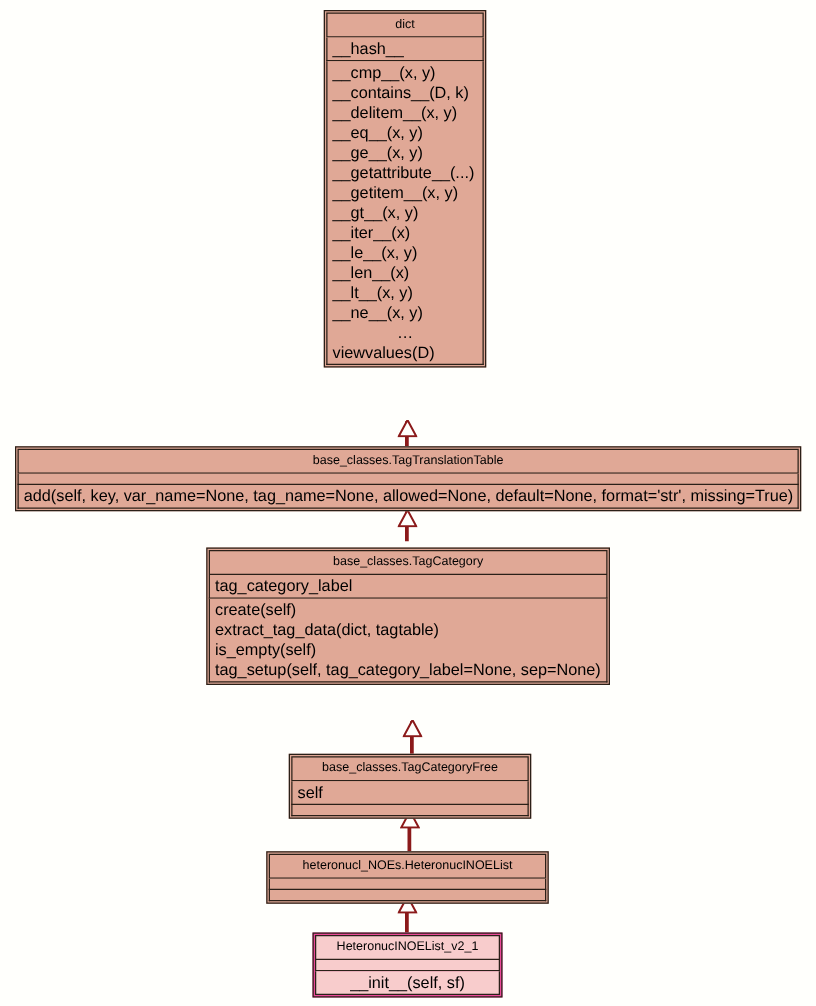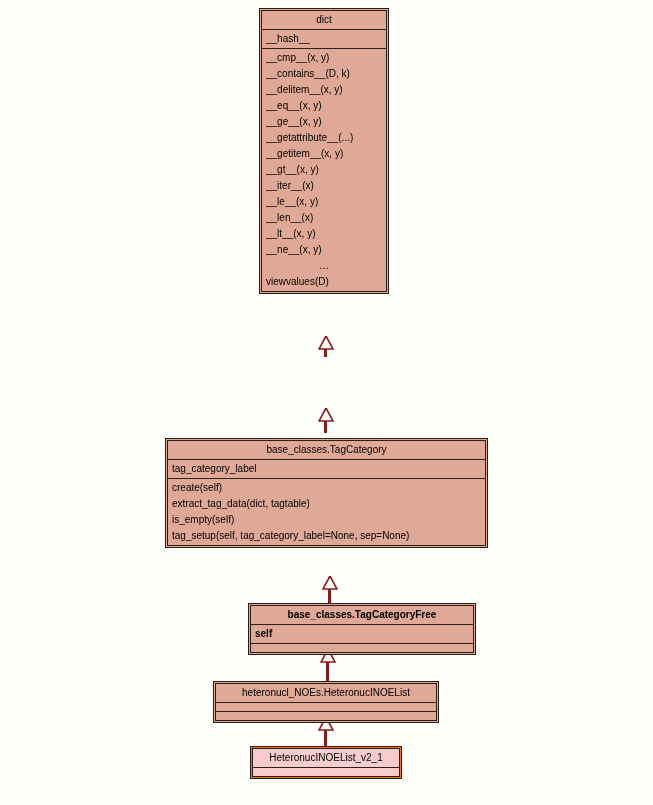--- a/index.html
+++ b/index.html
@@ -23,21 +23,21 @@
   
   .uml-class {
     position: absolute;
     box-sizing: border-box;
     border: 1px solid #2b2018;
     background: #e0a896;
     padding: 1px;
     z-index: 3;
   }
   .uml-class.light {
-    background: #f97316;
+    background: #ec4899;
   }
 
   .compartment {
     box-sizing: border-box;
     border: 1px solid #2b2018;
     background: #e0a896;
     overflow: hidden;
   }
   .uml-class.light .compartment {
     background: #f8cccc;
@@ -50,21 +50,21 @@
     text-align: center;
     font-size: 10px;
     color: #000;
     line-height: 14px;
     padding: 2px 4px 2px 4px;
   }
   .c-rows {
     padding: 1px 0 1px 0;
   }
   .row {
-    font-size: 10px;
+    font-size: 13px;
     color: #000;
     line-height: 16px;
     padding: 0 4px;
     white-space: nowrap;
     text-align: left;
   }
   .row.center {
     text-align: center;
   }
   .compartment.empty {
@@ -132,37 +132,46 @@
       <div class="row">__iter__(x)</div>
       <div class="row">__le__(x, y)</div>
       <div class="row">__len__(x)</div>
       <div class="row">__lt__(x, y)</div>
       <div class="row">__ne__(x, y)</div>
       <div class="row center">…</div>
       <div class="row">viewvalues(D)</div>
     </div>
   </div>
 
+  <div class="uml-class" style="left:12px; top:357px; width:629px;">
+    <div class="compartment">
+      <div class="c-title">base_classes.TagTranslationTable</div>
+    </div>
+    <div class="compartment empty"></div>
+    <div class="compartment c-rows">
+      <div class="row">add(self, key, var_name=None, tag_name=None, allowed=None, default=None, format='str', missing=True)</div>
+    </div>
+  </div>
 
   <div class="uml-class" style="left:165px; top:438px; width:323px;">
     <div class="compartment">
       <div class="c-title">base_classes.TagCategory</div>
     </div>
     <div class="compartment c-rows">
       <div class="row">tag_category_label</div>
     </div>
     <div class="compartment c-rows">
       <div class="row">create(self)</div>
       <div class="row">extract_tag_data(dict, tagtable)</div>
       <div class="row">is_empty(self)</div>
       <div class="row">tag_setup(self, tag_category_label=None, sep=None)</div>
     </div>
   </div>
 
-  <div class="uml-class" style="left:248px; top:603px; width:228px;font-weight:bold;">
+  <div class="uml-class" style="left:231px; top:603px; width:194px;">
     <div class="compartment">
       <div class="c-title">base_classes.TagCategoryFree</div>
     </div>
     <div class="compartment c-rows">
       <div class="row">self</div>
     </div>
     <div class="compartment empty"></div>
   </div>
 
   <div class="uml-class" style="left:213px; top:681px; width:226px;">
@@ -171,15 +180,18 @@
     </div>
     <div class="compartment empty"></div>
     <div class="compartment empty"></div>
   </div>
 
   <div class="uml-class light" style="left:250px; top:746px; width:152px;">
     <div class="compartment">
       <div class="c-title">HeteronucINOEList_v2_1</div>
     </div>
     <div class="compartment empty"></div>
+    <div class="compartment c-rows">
+      <div class="row center">__init__(self, sf)</div>
+    </div>
   </div>
 
 </div>
 
 </body></html>

